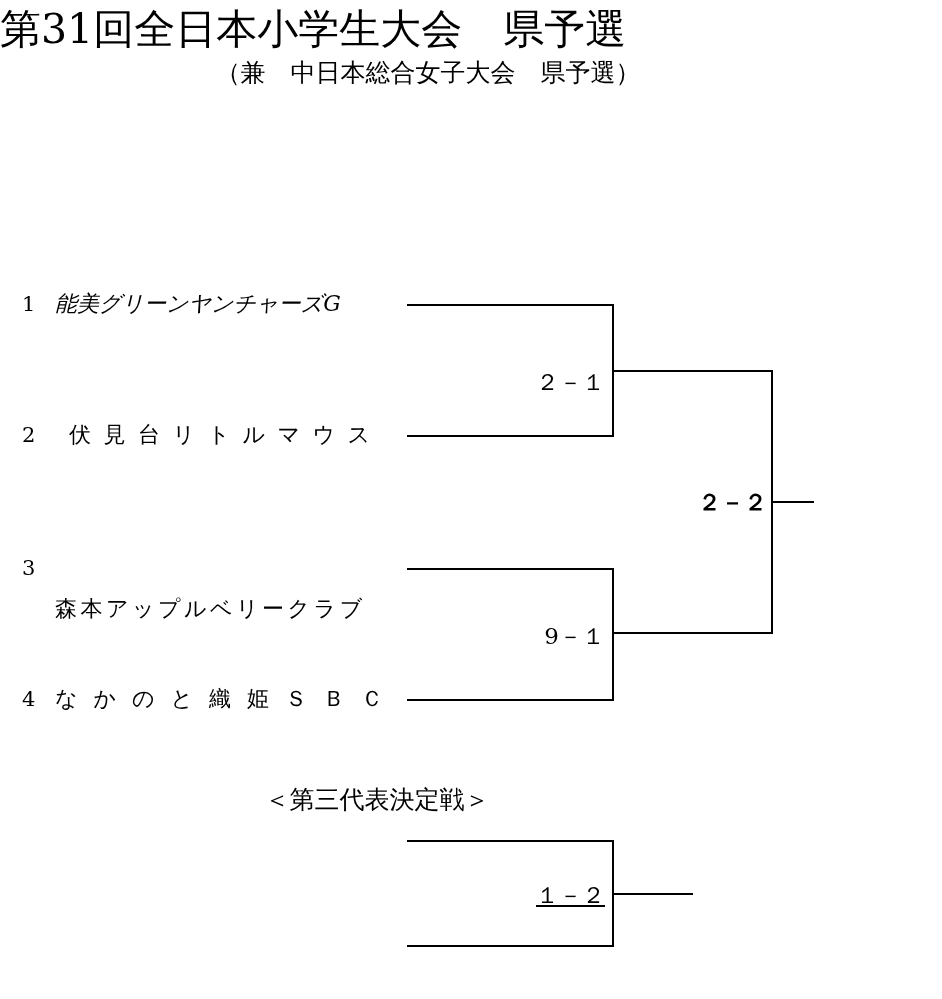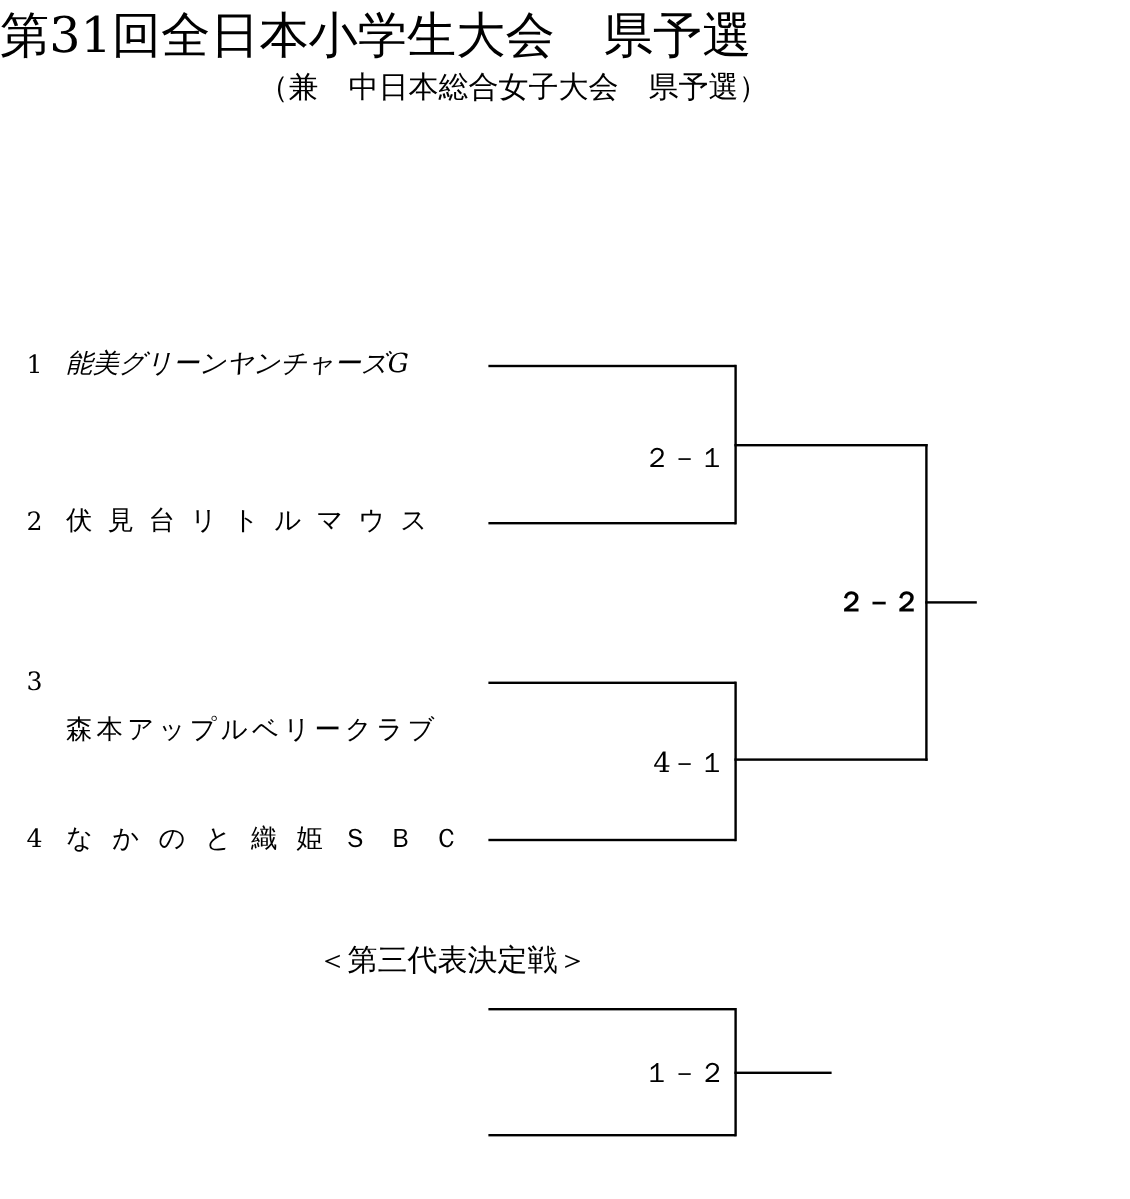--- a/index.html
+++ b/index.html
@@ -129,47 +129,47 @@
 
 <div class="info-block">
 </div>
 
 <div class="bracket">
 
   <div class="seed" style="left:22px; top:294px;">1</div>
   <div class="team spread-1" style="top:293px;">能美グリーンヤンチャーズG</div>
 
   <div class="seed" style="left:22px; top:425px;">2</div>
-  <div class="team spread-2" style="top:424px;">伏見台リトルマウス</div>
+  <div class="team spread-2" style="top:424px;margin-left:14px;">伏見台リトルマウス</div>
 
   <div class="seed" style="left:22px; top:558px;">3</div>
   <div class="team spread-3" style="top:557px;margin-top:41px;">森本アップルベリークラブ</div>
 
   <div class="seed" style="left:22px; top:689px;">4</div>
   <div class="team spread-4" style="top:688px;">なかのと織姫ＳＢＣ</div>
 
   <div class="hline" style="left:407px; top:304px; width:206px;"></div>
   <div class="hline" style="left:407px; top:435px; width:206px;"></div>
   <div class="vline" style="left:612px; top:304px; height:133px;"></div>
   <div class="hline" style="left:612px; top:370px; width:161px;"></div>
   <div class="score" style="left:433px; top:351px; width:172px;margin-top:20px;">２－１</div>
 
   <div class="hline" style="left:407px; top:568px; width:206px;"></div>
   <div class="hline" style="left:407px; top:699px; width:206px;"></div>
   <div class="vline" style="left:612px; top:568px; height:133px;"></div>
   <div class="hline" style="left:612px; top:632px; width:161px;"></div>
-  <div class="score" style="left:433px; top:625px; width:172px;">4－１</div>
+  <div class="score" style="left:433px; top:625px; width:172px;">9－１</div>
 
   <div class="vline" style="left:771px; top:370px; height:264px;"></div>
   <div class="hline" style="left:771px; top:501px; width:43px;"></div>
   <div class="score" style="left:595px; top:490px; width:172px;font-weight:bold;">２－２</div>
 
 </div>
 
 <div class="playoff-title">＜第三代表決定戦＞</div>
 
 <div class="bracket">
   <div class="hline" style="left:407px; top:840px; width:206px;"></div>
   <div class="hline" style="left:407px; top:945px; width:206px;"></div>
   <div class="vline" style="left:612px; top:840px; height:107px;"></div>
   <div class="hline" style="left:612px; top:893px; width:81px;"></div>
-  <div class="score" style="left:433px; top:884px; width:172px;">１－２</div>
+  <div class="score" style="left:433px; top:884px; width:172px;text-decoration:underline;">１－２</div>
 </div>
 
 </body></html>

